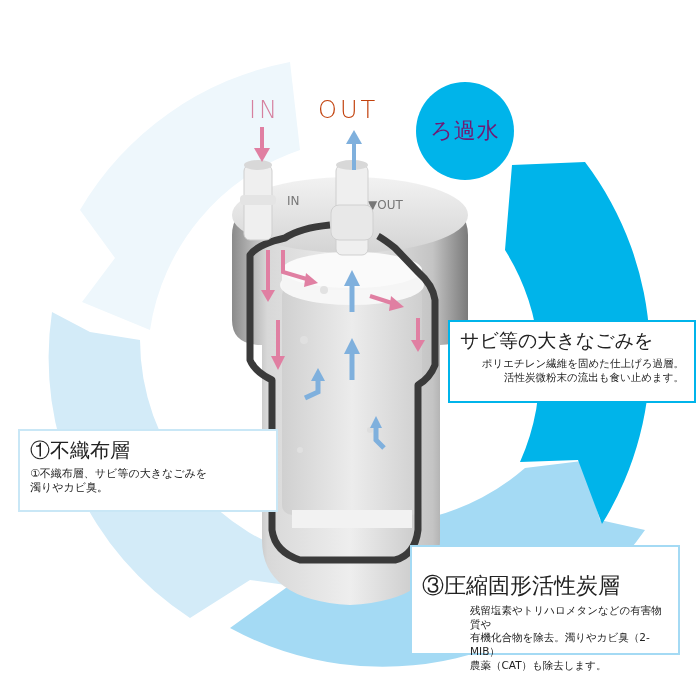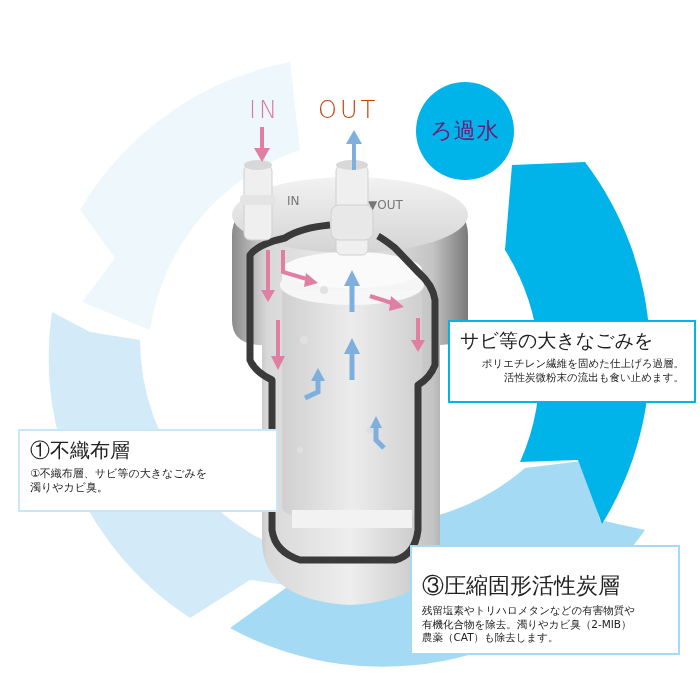--- a/index.html
+++ b/index.html
@@ -137,19 +137,19 @@
   <div class="info-box" style="left:448px;top:320px;width:248px;height:83px;border-color:#00B4EA;">
     <div class="title" style="font-size:19px;">サビ等の大きなごみを</div>
     <div class="desc" style="font-size:10.5px;text-align:right;">
       <div>ポリエチレン繊維を固めた仕上げろ過層。</div>
       <div>活性炭微粉末の流出も食い止めます。</div>
     </div>
   </div>
 
   <div class="info-box" style="left:410px;top:545px;width:270px;height:110px;border-color:#A4DAF4;">
     <div class="title" style="font-size:22px;margin-top:19px;">③圧縮固形活性炭層</div>
-    <div class="desc" style="font-size:10.5px;">
+    <div class="desc" style="font-size:10.5px;margin-left:48px;">
       <div>残留塩素やトリハロメタンなどの有害物質や</div>
       <div>有機化合物を除去。濁りやカビ臭（2-MIB）</div>
       <div>農薬（CAT）も除去します。</div>
     </div>
   </div>
 </div>
 
 </body></html>

